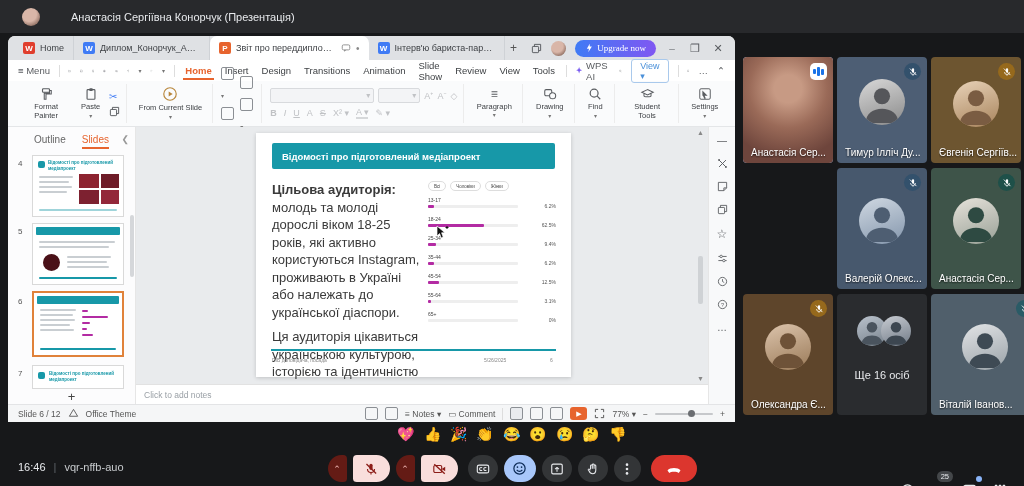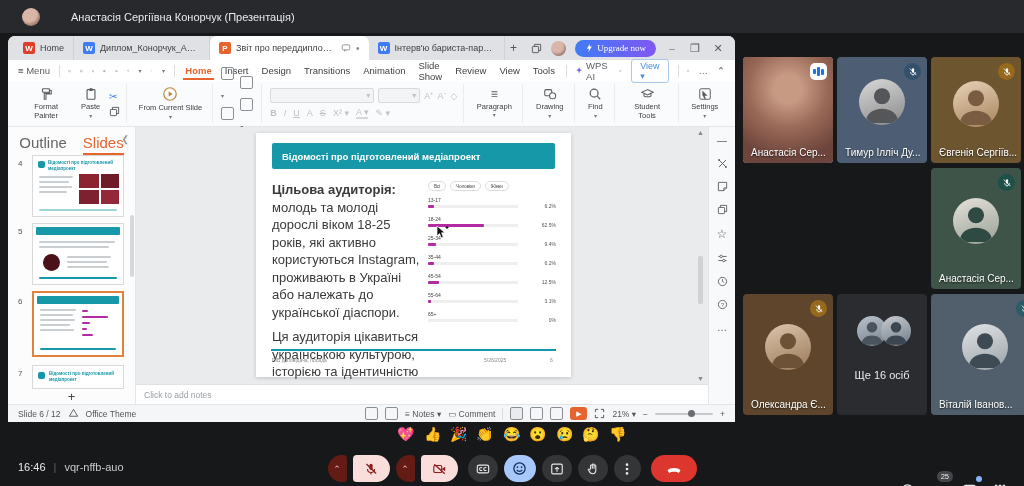--- a/index.html
+++ b/index.html
@@ -30,21 +30,21 @@
   .ribbon{height:46px;background:#fafbfc;border-bottom:1px solid #e4e6e8;display:flex;align-items:stretch;padding:3px 6px;box-sizing:border-box;gap:2px;}
   .rgroup{display:flex;align-items:center;gap:4px;border-right:1px solid #ececec;padding:0 6px;}
   .rbig{display:flex;flex-direction:column;align-items:center;justify-content:center;font-size:7.5px;color:#3c3f43;gap:2px;padding:0 3px;text-align:center;line-height:1.1;}
   .rsmallcol{display:flex;flex-direction:column;gap:4px;justify-content:center;}
   .gico{width:11px;height:11px;border:1px solid #8b8f94;border-radius:2px;display:inline-block;position:relative;}
   .caret{font-size:6px;color:#777;}
   .fontbox{border:1px solid #d8dadd;background:#f3f4f6;color:#c0c2c5;font-size:8px;height:13px;display:flex;align-items:center;justify-content:space-between;padding:0 3px;border-radius:2px;}
   .dis{color:#c0c2c5;font-size:9px;display:flex;gap:7px;align-items:center;}
   .workarea{display:flex;height:277px;}
   .spanel{width:127px;border-right:1px solid #e6e6e6;background:#fcfcfd;position:relative;font-size:9px;flex:0 0 auto;}
-  .ptabs{display:flex;gap:16px;justify-content:center;padding-top:7px;color:#666;font-size:15px;}
+  .ptabs{display:flex;gap:16px;justify-content:center;padding-top:7px;color:#666;font-size:10px;}
   .ptab.active{color:#e7642e;border-bottom:2px solid #e7642e;padding-bottom:2px;}
   .pcollapse{position:absolute;right:6px;top:7px;color:#999;font-size:9px;}
   .tnum{position:absolute;left:10px;font-size:8px;color:#555;}
   .thumb{position:absolute;left:24px;width:92px;background:#fff;border:1px solid #d9d9d9;box-sizing:border-box;overflow:hidden;}
   .thumb.sel{border:2px solid #e0823a;}
   .tealbar{position:absolute;left:3px;right:3px;top:3px;height:8px;background:#1798a8;border-radius:1px;}
   .gline{position:absolute;height:2px;background:#c9ced2;border-radius:1px;}
   .mline{position:absolute;height:2px;background:#b32ba3;border-radius:1px;}
   .tchip{position:absolute;width:7px;height:7px;border-radius:2px;background:#1798a8;}
   .ttitle{position:absolute;color:#1798a8;font-weight:bold;font-size:4.5px;line-height:1.25;}
@@ -530,21 +530,21 @@
         <span>≡ <span>Notes</span> ▾</span>
         <span>▭ <span>Comment</span></span>
         <span class="vsep"></span>
         <span class="gico" style="background:#e9ebee;"></span>
         <span class="gico"></span>
         <span class="gico"></span>
         <span class="playbtn">▶</span>
         <svg width="11" height="11" viewBox="0 0 16 16">
             <path d="M2 6V2h4M10 2h4v4M14 10v4h-4M6 14H2v-4" fill="none" stroke="currentColor" stroke-width="1.4"></path>
           </svg>
-        <span><span>21%</span> ▾</span>
+        <span><span>77%</span> ▾</span>
         <span>−</span>
         <div class="slider">
             <div class="sdot"></div>
           </div>
         <span>+</span>
       </div>
     </div>
   </div>
 
   <div class="tile speaking" style="left:743px;top:57px;width:90px;height:106px;">
@@ -584,20 +584,37 @@
         <svg width="10" height="10" viewBox="0 0 16 16">
           <rect x="6.2" y="2" width="3.6" height="7" rx="1.8" fill="#fff"></rect>
           <path d="M4 8a4 4 0 0 0 8 0" fill="none" stroke="#fff" stroke-width="1.2"></path>
           <path d="M8 12v2" stroke="#fff" stroke-width="1.2"></path>
           <path d="M3 2.5 13.5 13" stroke="#fff" stroke-width="1.4"></path>
         </svg>
       </div>
     <span class="nm">Євгенія Сергіїв...</span>
   </div>
 
+  <div class="tile" style="left: 837px; top: 168px; width: 90px; height: 121px; background: rgb(71, 88, 109);">
+    <div class="av" style="background:linear-gradient(160deg,#cfd8e2,#8496ac);">
+        <svg viewBox="0 0 24 24">
+          <circle cx="12" cy="9" r="4.2" fill="#4e5e72"></circle>
+          <path d="M3.5 23c0-5 4-7.5 8.5-7.5s8.5 2.5 8.5 7.5" fill="#4e5e72"></path>
+        </svg>
+      </div>
+    <div class="micbadge" style="background: rgb(51, 81, 108);">
+        <svg width="10" height="10" viewBox="0 0 16 16">
+          <rect x="6.2" y="2" width="3.6" height="7" rx="1.8" fill="#fff"></rect>
+          <path d="M4 8a4 4 0 0 0 8 0" fill="none" stroke="#fff" stroke-width="1.2"></path>
+          <path d="M8 12v2" stroke="#fff" stroke-width="1.2"></path>
+          <path d="M3 2.5 13.5 13" stroke="#fff" stroke-width="1.4"></path>
+        </svg>
+      </div>
+    <span class="nm">Валерій Олекс...</span>
+  </div>
   <div class="tile" style="left: 931px; top: 168px; width: 90px; height: 121px; background: rgb(62, 84, 73);">
     <div class="av" style="background:linear-gradient(160deg,#e6e2da,#98a096);">
         <svg viewBox="0 0 24 24">
           <circle cx="12" cy="9" r="4.2" fill="#2e4a42"></circle>
           <path d="M3.5 23c0-5 4-7.5 8.5-7.5s8.5 2.5 8.5 7.5" fill="#2e4a42"></path>
         </svg>
       </div>
     <div class="micbadge" style="background: rgb(30, 80, 73);">
         <svg width="10" height="10" viewBox="0 0 16 16">
           <rect x="6.2" y="2" width="3.6" height="7" rx="1.8" fill="#fff"></rect>

